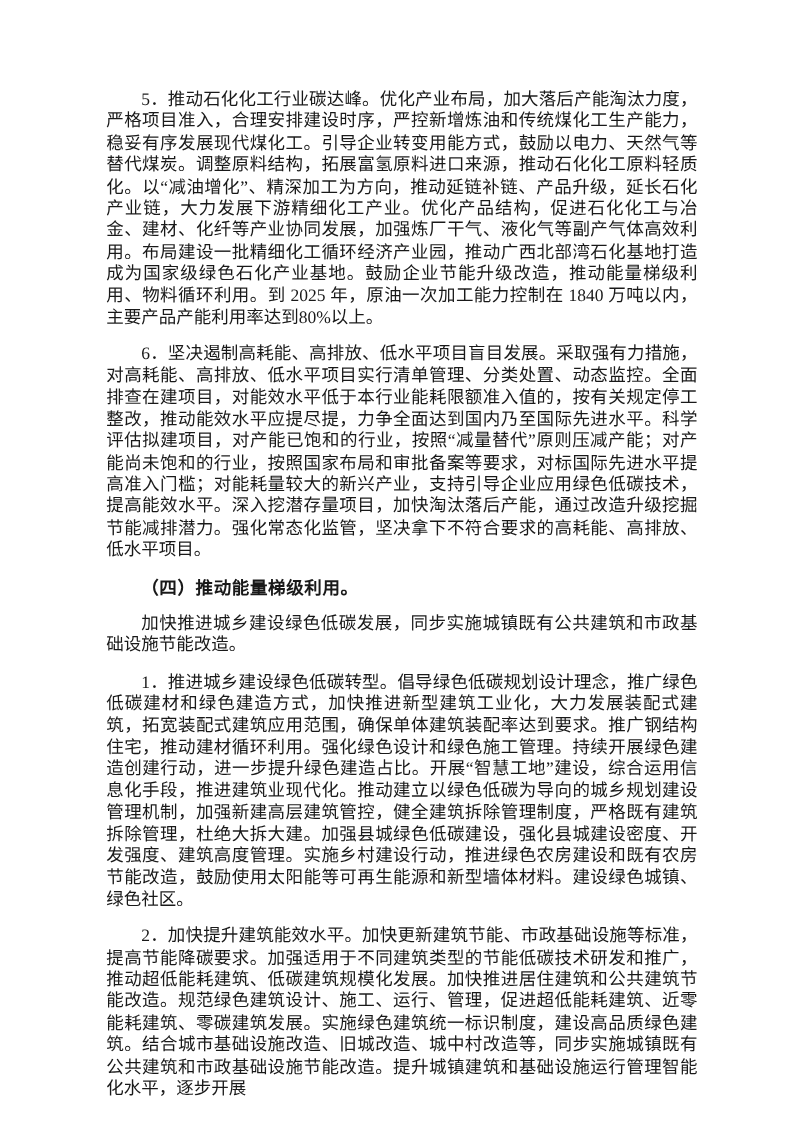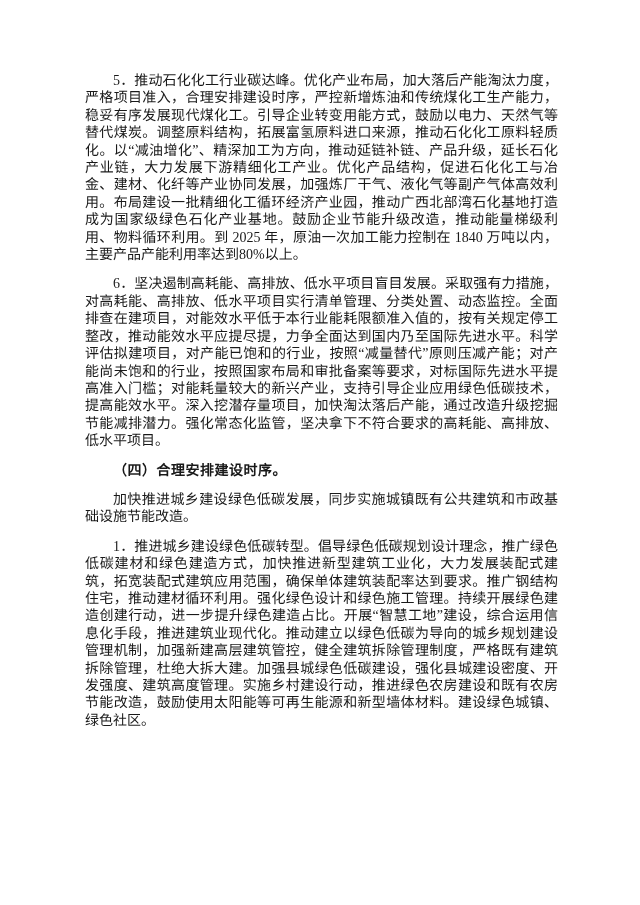--- a/index.html
+++ b/index.html
@@ -39,17 +39,18 @@
     letter-spacing: 0.5px;
   }
 </style>
 </head>
 <body>
 
 <main class="page">
   <section class="doc">
       <p class="para">5．推动石化化工行业碳达峰。优化产业布局，加大落后产能淘汰力度，严格项目准入，合理安排建设时序，严控新增炼油和传统煤化工生产能力，稳妥有序发展现代煤化工。引导企业转变用能方式，鼓励以电力、天然气等替代煤炭。调整原料结构，拓展富氢原料进口来源，推动石化化工原料轻质化。以“减油增化”、精深加工为方向，推动延链补链、产品升级，延长石化产业链，大力发展下游精细化工产业。优化产品结构，促进石化化工与冶金、建材、化纤等产业协同发展，加强炼厂干气、液化气等副产气体高效利用。布局建设一批精细化工循环经济产业园，推动广西北部湾石化基地打造成为国家级绿色石化产业基地。鼓励企业节能升级改造，推动能量梯级利用、物料循环利用。到 2025 年，原油一次加工能力控制在 1840 万吨以内，主要产品产能利用率达到80%以上。</p>
       <p class="para">6．坚决遏制高耗能、高排放、低水平项目盲目发展。采取强有力措施，对高耗能、高排放、低水平项目实行清单管理、分类处置、动态监控。全面排查在建项目，对能效水平低于本行业能耗限额准入值的，按有关规定停工整改，推动能效水平应提尽提，力争全面达到国内乃至国际先进水平。科学评估拟建项目，对产能已饱和的行业，按照“减量替代”原则压减产能；对产能尚未饱和的行业，按照国家布局和审批备案等要求，对标国际先进水平提高准入门槛；对能耗量较大的新兴产业，支持引导企业应用绿色低碳技术，提高能效水平。深入挖潜存量项目，加快淘汰落后产能，通过改造升级挖掘节能减排潜力。强化常态化监管，坚决拿下不符合要求的高耗能、高排放、低水平项目。</p>
-      <p class="para heading">（四）合理安排建设时序。</p>
+      <p class="para heading">（四）推动能量梯级利用。</p>
       <p class="para">加快推进城乡建设绿色低碳发展，同步实施城镇既有公共建筑和市政基础设施节能改造。</p>
       <p class="para">1．推进城乡建设绿色低碳转型。倡导绿色低碳规划设计理念，推广绿色低碳建材和绿色建造方式，加快推进新型建筑工业化，大力发展装配式建筑，拓宽装配式建筑应用范围，确保单体建筑装配率达到要求。推广钢结构住宅，推动建材循环利用。强化绿色设计和绿色施工管理。持续开展绿色建造创建行动，进一步提升绿色建造占比。开展“智慧工地”建设，综合运用信息化手段，推进建筑业现代化。推动建立以绿色低碳为导向的城乡规划建设管理机制，加强新建高层建筑管控，健全建筑拆除管理制度，严格既有建筑拆除管理，杜绝大拆大建。加强县城绿色低碳建设，强化县城建设密度、开发强度、建筑高度管理。实施乡村建设行动，推进绿色农房建设和既有农房节能改造，鼓励使用太阳能等可再生能源和新型墙体材料。建设绿色城镇、绿色社区。</p>
+      <p class="para">2．加快提升建筑能效水平。加快更新建筑节能、市政基础设施等标准，提高节能降碳要求。加强适用于不同建筑类型的节能低碳技术研发和推广，推动超低能耗建筑、低碳建筑规模化发展。加快推进居住建筑和公共建筑节能改造。规范绿色建筑设计、施工、运行、管理，促进超低能耗建筑、近零能耗建筑、零碳建筑发展。实施绿色建筑统一标识制度，建设高品质绿色建筑。结合城市基础设施改造、旧城改造、城中村改造等，同步实施城镇既有公共建筑和市政基础设施节能改造。提升城镇建筑和基础设施运行管理智能化水平，逐步开展</p>
     </section>
 </main>
 
 </body></html>

